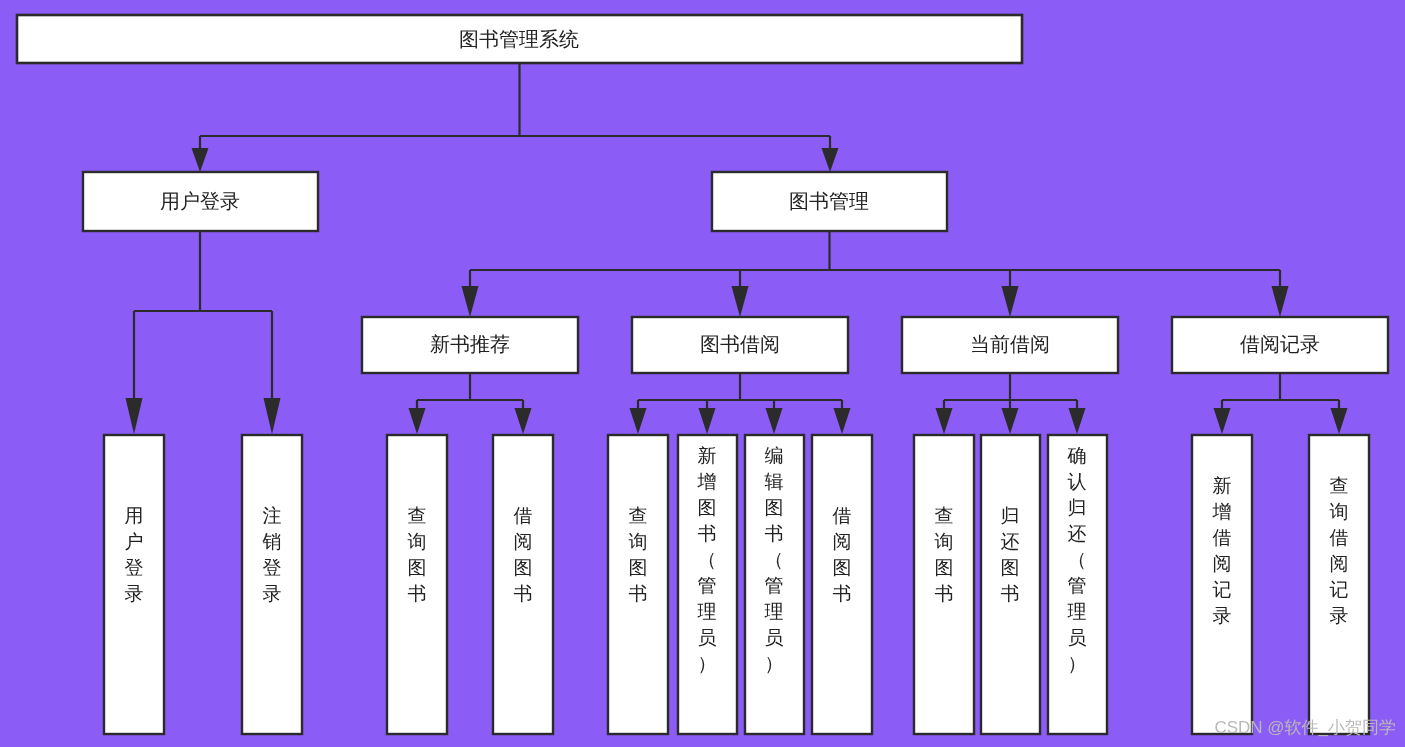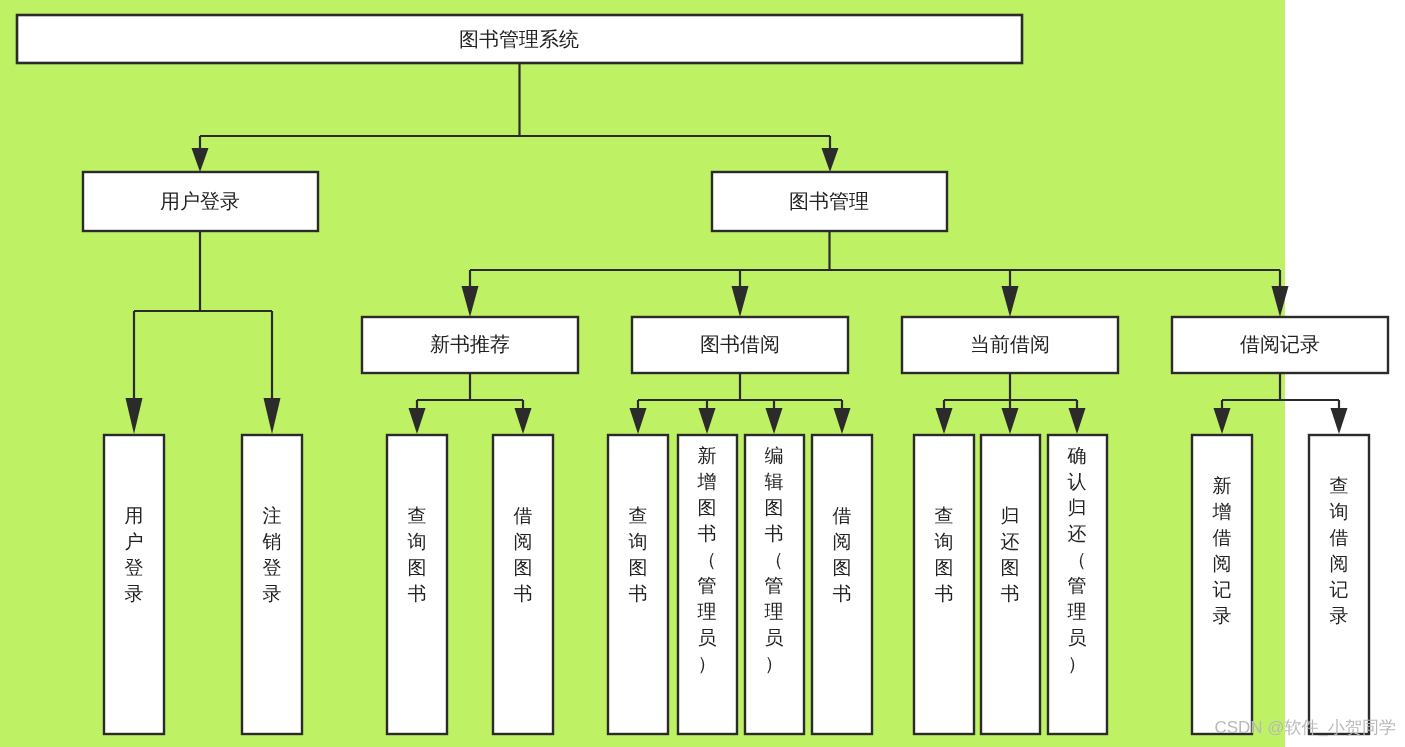--- a/index.html
+++ b/index.html
@@ -9,23 +9,23 @@
   }
   body {
     width: 1405px;
     height: 747px;
     font-family: "Liberation Sans", "DejaVu Sans", sans-serif;
     overflow: hidden;
     position: relative;
   }
   #diagram-root {
     position: relative;
-    width: 1285px;
+    width: 1405px;
     height: 747px;
-    background: #bef264;
+    background: #8b5cf6;
   }
   svg#diagram-svg {
     display: block;
     width: 1405px;
     height: 747px;
   }
   .node-box {
     fill: #ffffff;
     stroke: #2b2b2b;
     stroke-width: 2.4;

